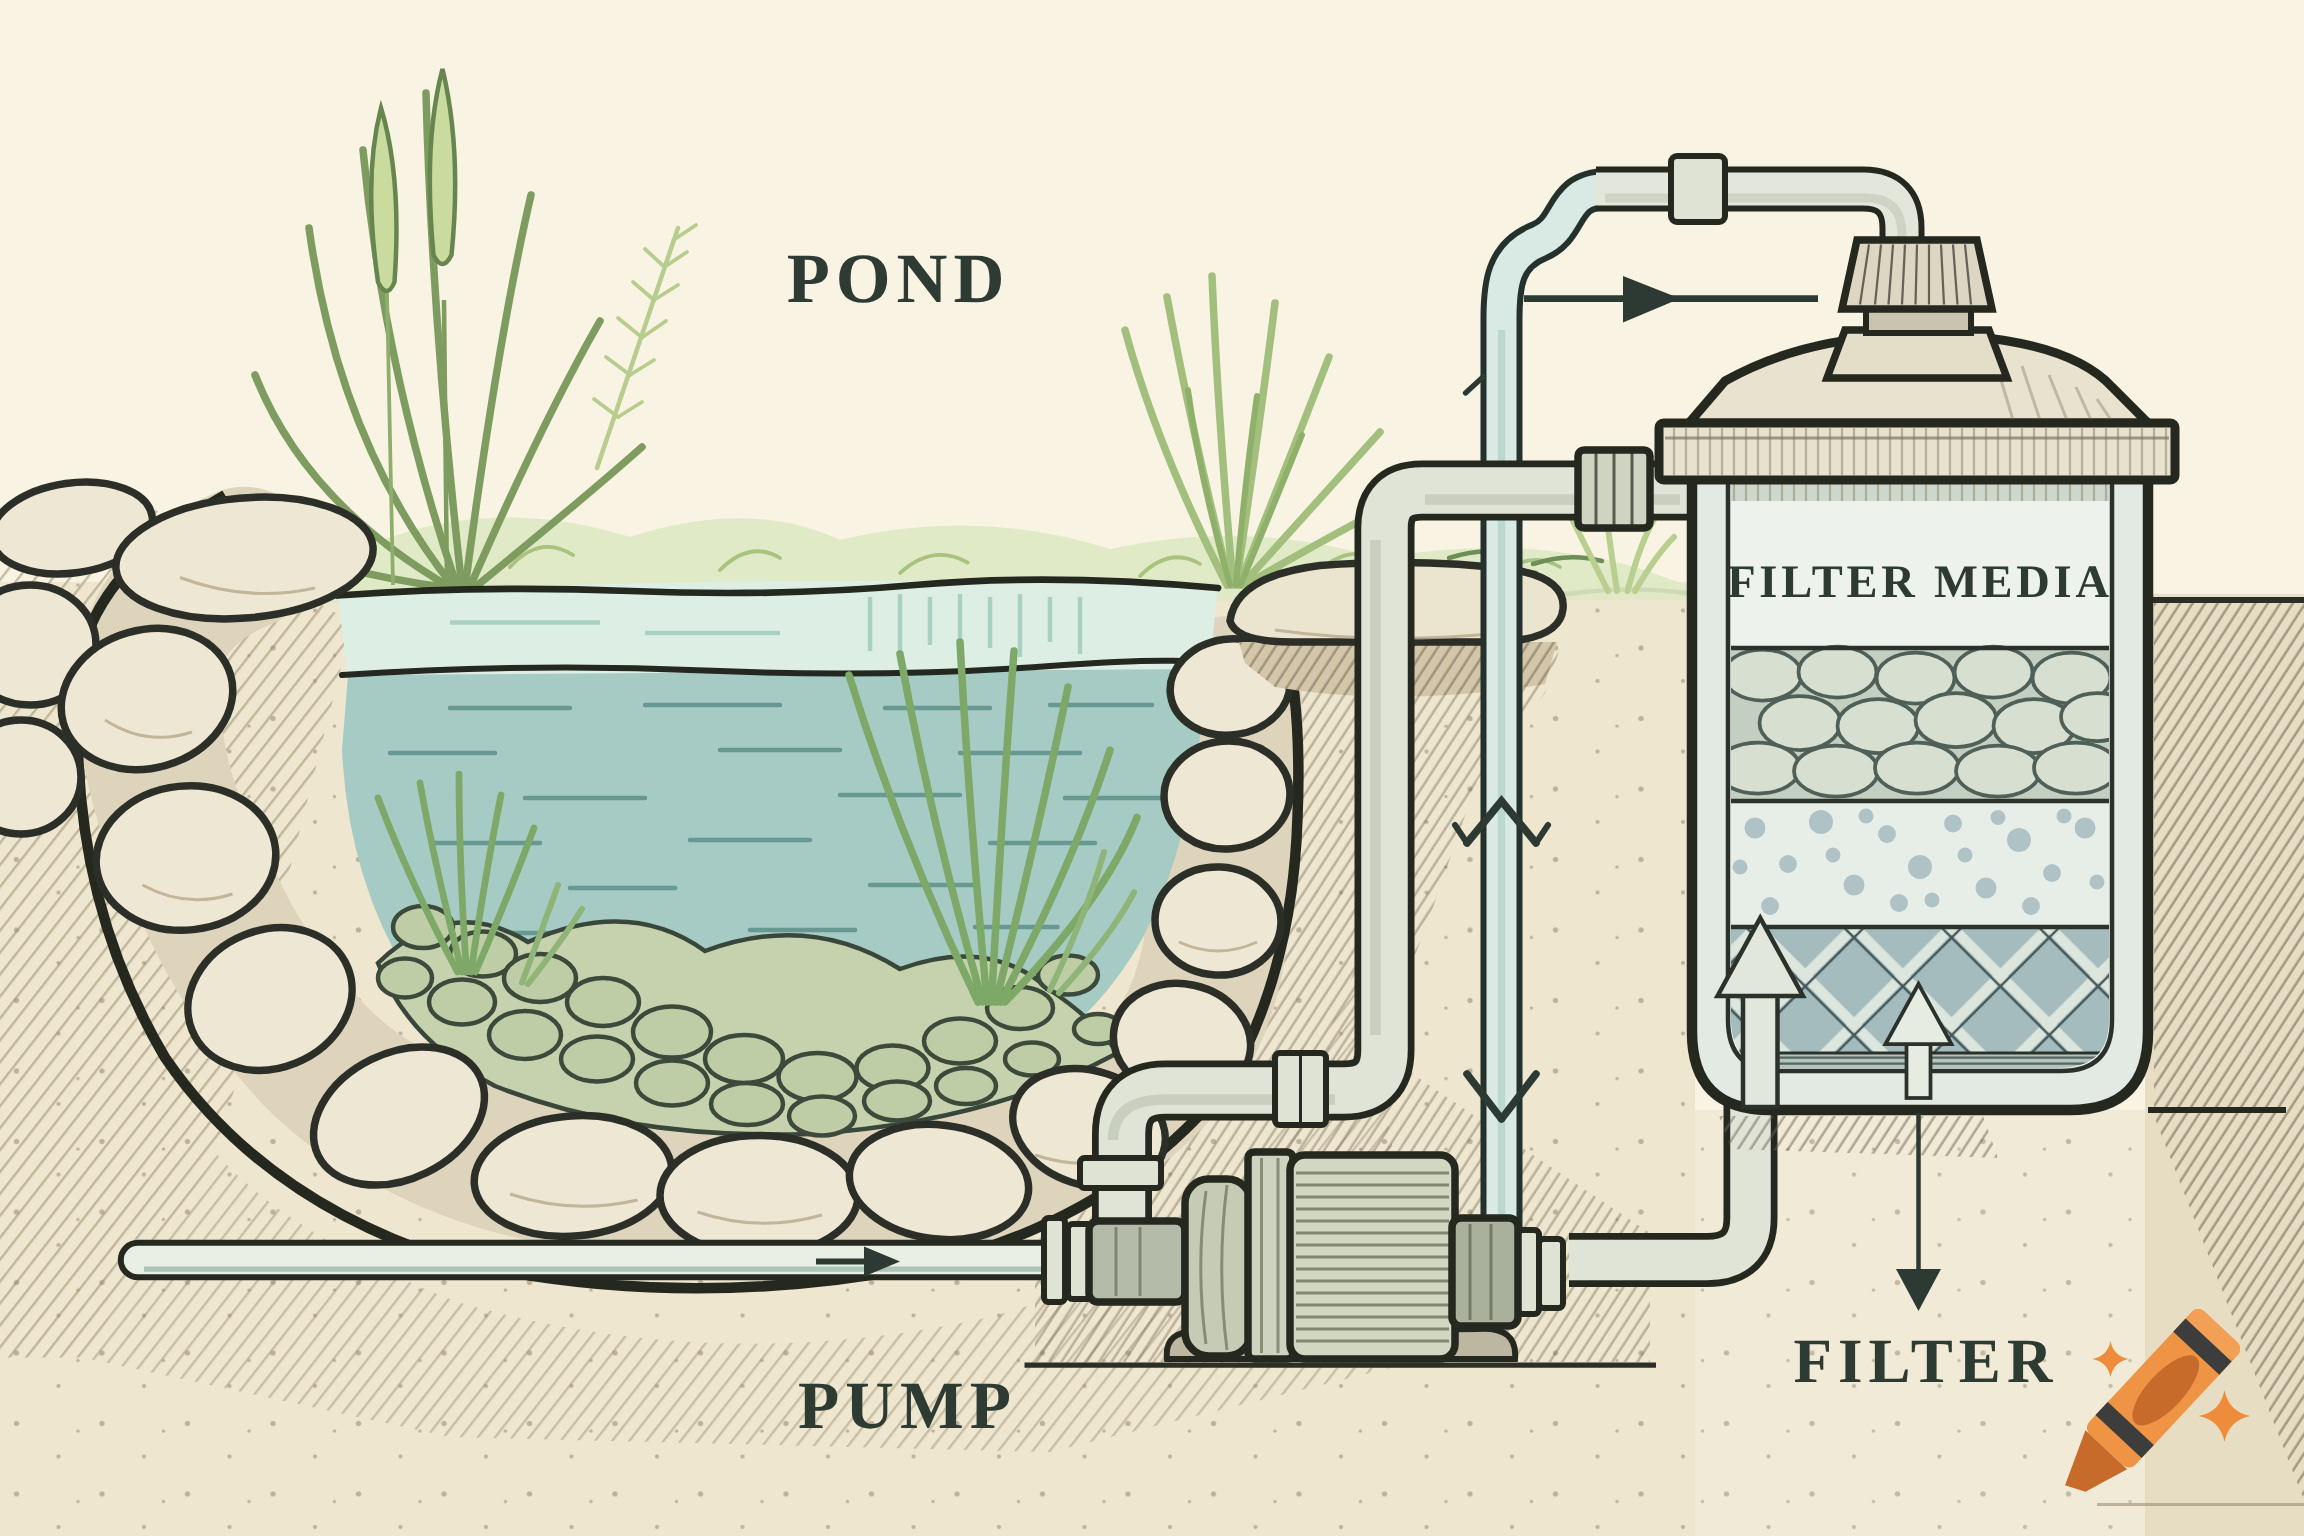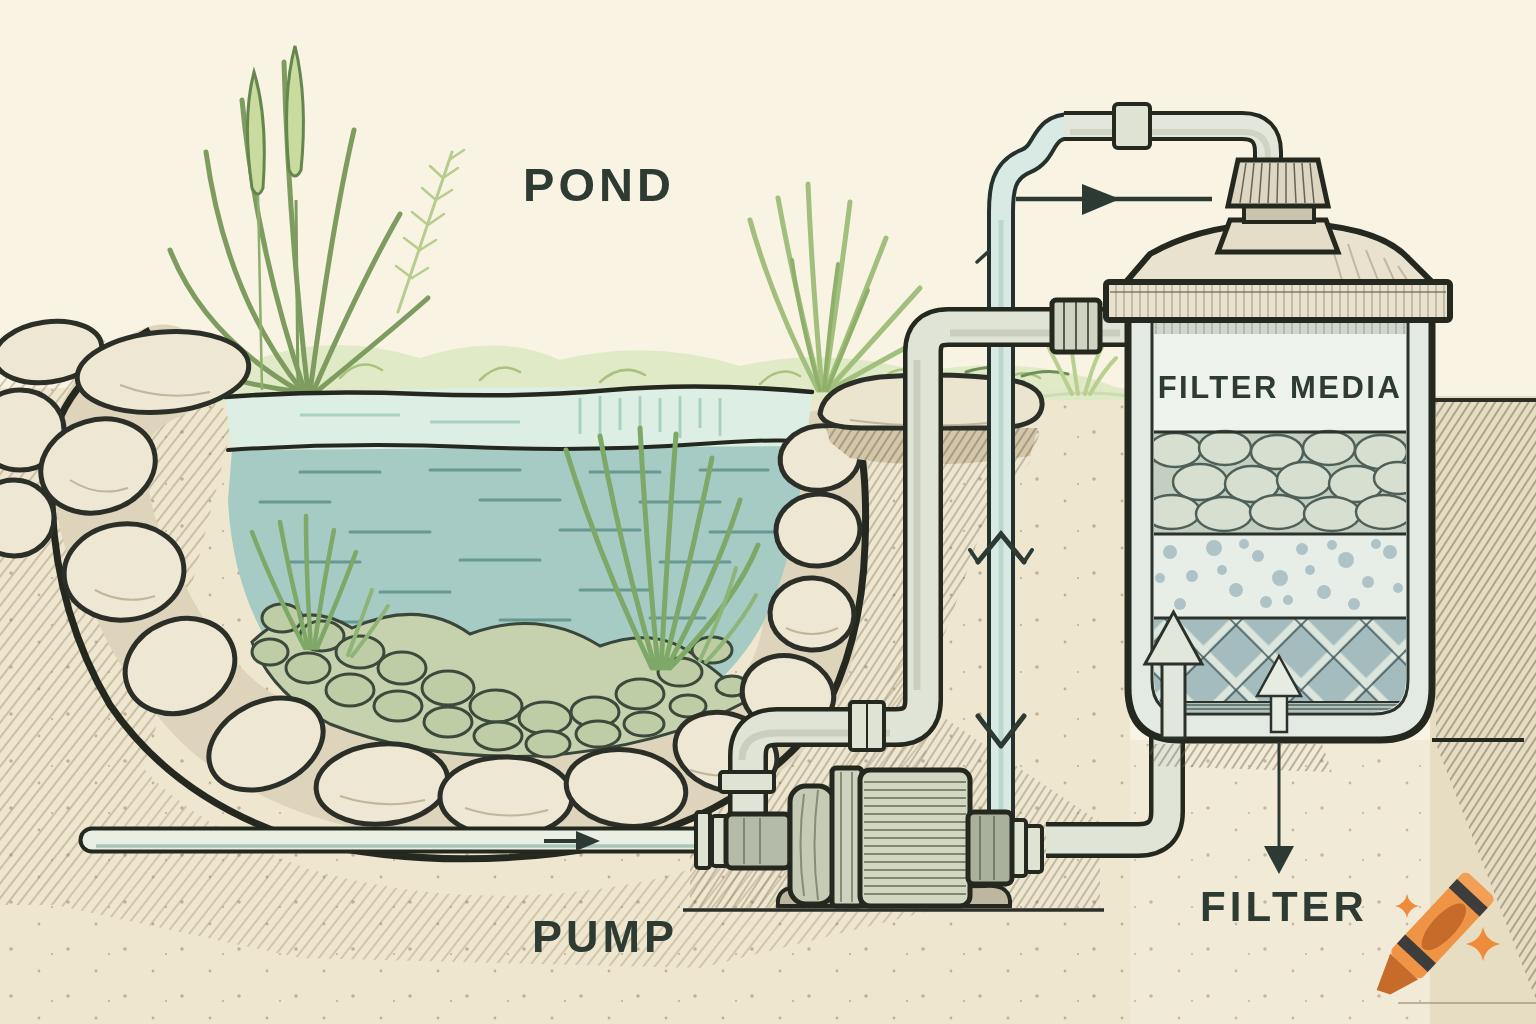--- a/index.html
+++ b/index.html
@@ -1,17 +1,17 @@
 <!DOCTYPE html>
 <html><head>
 <meta charset="utf-8">
 <style>
   html,body{margin:0;padding:0;background:#dcd6c6;}
   .stage{width:1536px;height:1024px;position:relative;overflow:hidden;
-         font-family:Liberation Sans, sans-serif;}
+         font-family:Liberation Serif, serif;}
   svg{display:block;}
   text.big-label{font-weight:700;fill:#2d3b33;letter-spacing:4px;}
 </style>
 </head>
 <body>
 
 <div class="stage">
 <svg width="1536" height="1024" viewBox="0 0 1536 1024">
   <defs>
     <pattern id="ph" width="9" height="9" patternUnits="userSpaceOnUse" patternTransform="rotate(38)">

